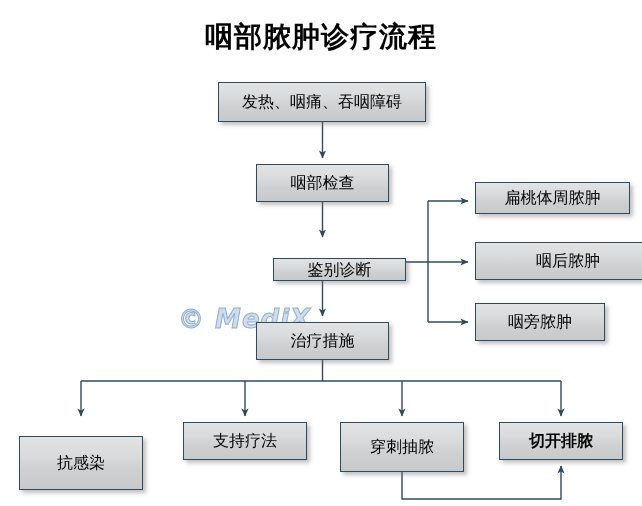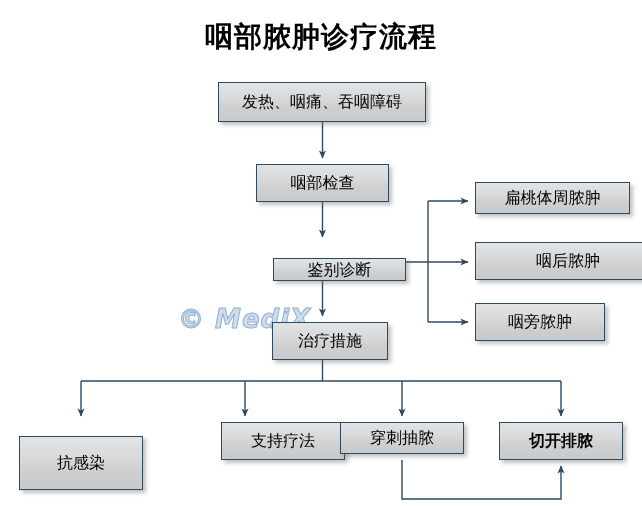--- a/index.html
+++ b/index.html
@@ -124,45 +124,45 @@
   </div>
 
   <div class="node" style="left:256px; top:164px; width:133px; height:38px;">
     <span>咽部检查</span>
   </div>
 
   <div class="node" style="left:256px; top:258px; width:133px; height:23px;margin-left:17px;">
     <span>鉴别诊断</span>
   </div>
 
-  <div class="node" style="left:272px; top:322px; width:116px; height:38px;">
+  <div class="node" style="left:256px; top:322px; width:133px; height:38px;">
     <span>治疗措施</span>
   </div>
 
   <div class="node" style="left:475px; top:182px; width:155px; height:32px;">
     <span>扁桃体周脓肿</span>
   </div>
 
   <div class="node" style="left:475px; top:242px; width:186px; height:38px;">
     <span>咽后脓肿</span>
   </div>
 
   <div class="node" style="left:475px; top:303px; width:130px; height:38px;">
     <span>咽旁脓肿</span>
   </div>
 
   <div class="node" style="left:19px; top:436px; width:124px; height:54px;">
     <span>抗感染</span>
   </div>
 
-  <div class="node" style="left:183px; top:422px; width:124px; height:38px;margin-left:38px;">
+  <div class="node" style="left:183px; top:422px; width:124px; height:38px;">
     <span>支持疗法</span>
   </div>
 
-  <div class="node" style="left:340px; top:422px; width:124px; height:32px;">
+  <div class="node" style="left:340px; top:422px; width:124px; height:50px;">
     <span>穿刺抽脓</span>
   </div>
 
   <div class="node" style="left:499px; top:422px; width:124px; height:38px;font-weight:bold;">
     <span>切开排脓</span>
   </div>
 
 </div>
 
 </body></html>

